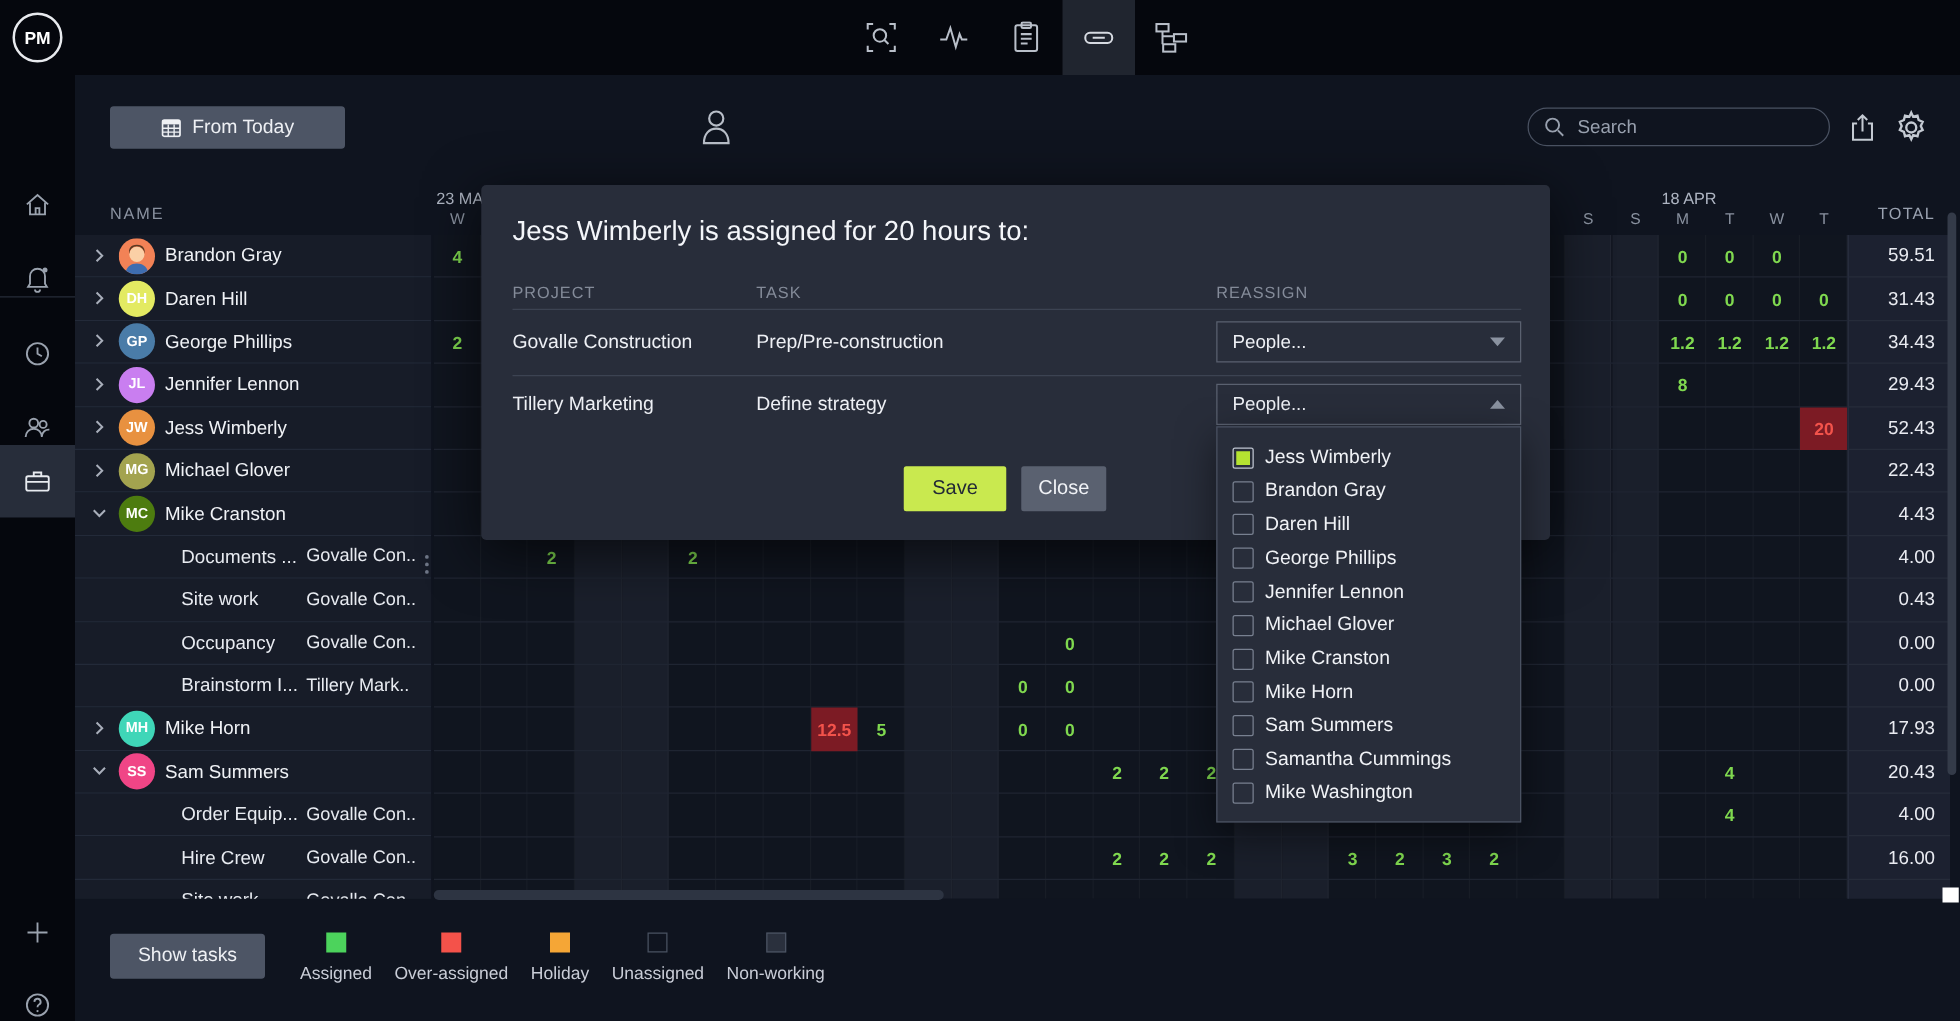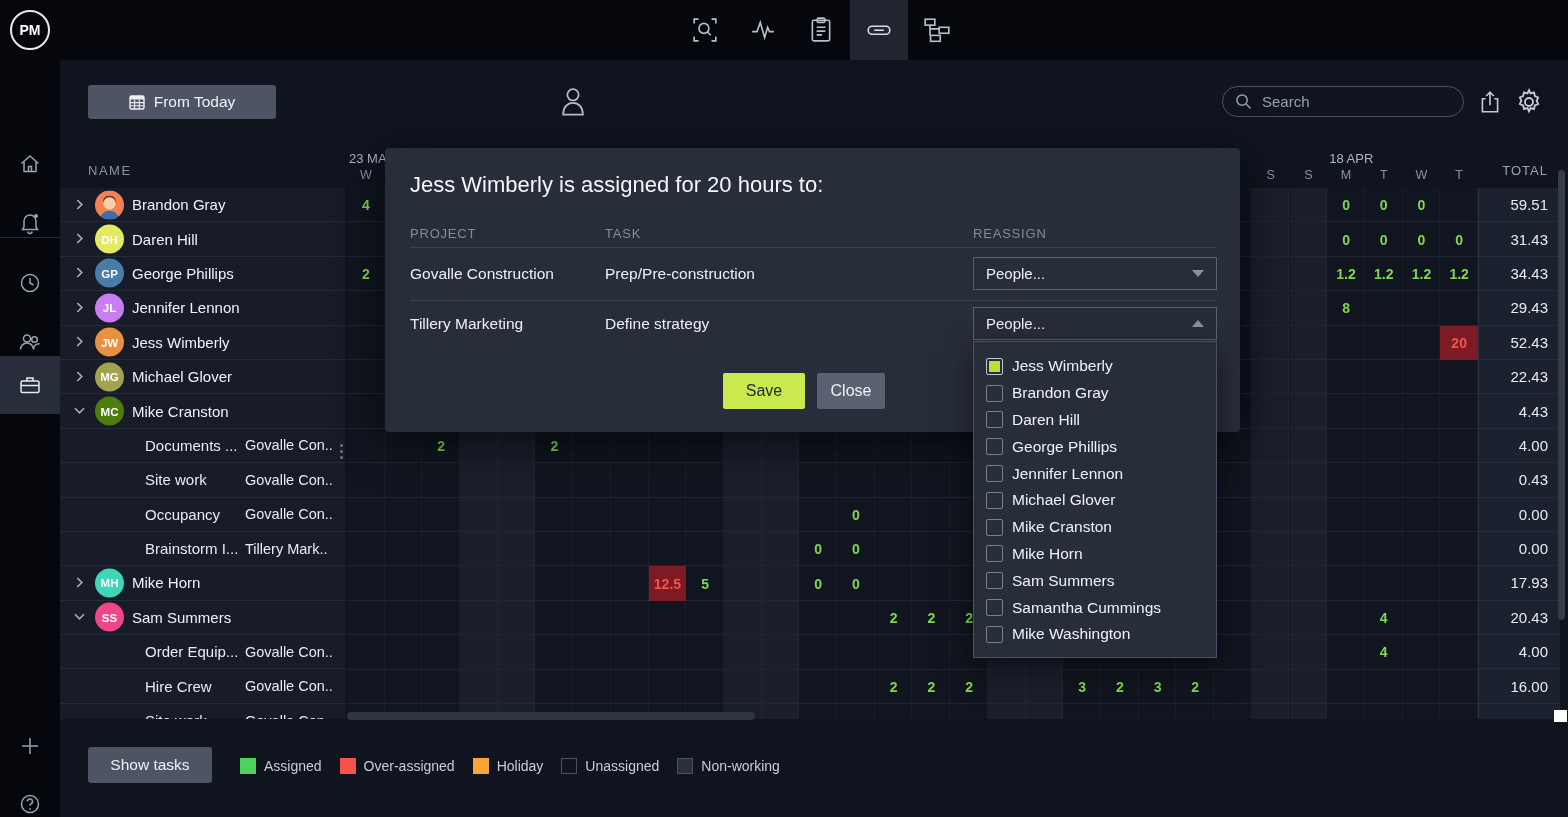--- a/index.html
+++ b/index.html
@@ -61,21 +61,21 @@
   #totals{left:1478px;top:188px;width:82px;height:531px;overflow:hidden;background:#1c2130;border-left:1px solid #2a3140;box-sizing:border-box;}
   .total-cell{height:34.4px;box-sizing:border-box;border-bottom:1px solid #262c3a;display:flex;align-items:center;
      justify-content:flex-end;padding-right:12px;font-size:15px;color:#e9ebf1;}
   
   #hscroll{left:347px;top:712px;width:408px;height:8px;border-radius:4px;background:#2d3442;}
   #vscroll{left:1558px;top:170px;width:7px;height:450px;border-radius:3.5px;background:#343b49;}
   #scroll-corner{left:1554px;top:710px;width:13px;height:12px;background:#ffffff;}
   
   #show-tasks{left:88px;top:747px;width:124px;height:36px;font-size:15.5px;}
   #legend{left:240px;top:757px;display:flex;gap:18px;align-items:center;height:17px;}
-  .leg-item{display:flex;align-items:center;gap:8px;}
+  .leg-item{display:flex;align-items:center;gap:8px;flex-direction:column;}
   .leg-swatch{width:16px;height:16px;box-sizing:border-box;}
   .leg-label{font-size:14px;color:#c9cdd7;white-space:nowrap;}
   
   #modal{left:385px;top:148px;width:855px;height:284px;background:#282d3a;border-radius:4px;
      box-shadow:0 10px 45px rgba(0,0,0,0.65);z-index:10;}
   #modal-title{position:absolute;left:25px;top:24px;font-size:22px;color:#f4f6fa;}
   .mcol-head{position:absolute;top:78px;font-size:13px;letter-spacing:0.8px;color:#848b99;}
   .msep{position:absolute;left:25px;width:807px;height:1px;background:#3c4352;}
   .mcell{position:absolute;font-size:15.5px;color:#eef0f5;white-space:nowrap;}
   .mselect{position:absolute;left:588px;width:244px;height:33px;border:1px solid #5a6170;box-sizing:border-box;

